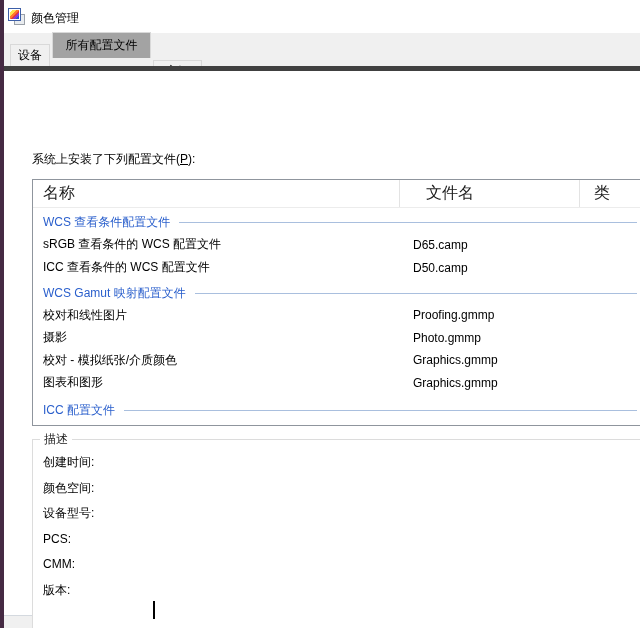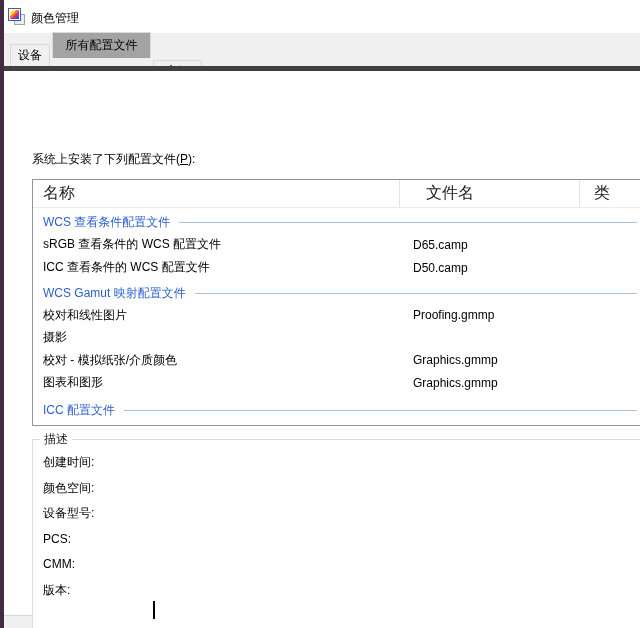--- a/index.html
+++ b/index.html
@@ -130,20 +130,21 @@
           <span class="gname">WCS Gamut 映射配置文件</span>
             <span class="rule"></span>
         </div>
         <div class="lrow item">
           <span class="cell-name">校对和线性图片</span>
           <span class="cell-file">Proofing.gmmp</span>
           <span class="cell-class"></span>
         </div>
         <div class="lrow item">
           <span class="cell-name">摄影</span>
+          <span class="cell-file">Photo.gmmp</span>
           <span class="cell-class"></span>
         </div>
         <div class="lrow item">
           <span class="cell-name">校对 - 模拟纸张/介质颜色</span>
           <span class="cell-file">Graphics.gmmp</span>
           <span class="cell-class"></span>
         </div>
         <div class="lrow item">
           <span class="cell-name">图表和图形</span>
           <span class="cell-file">Graphics.gmmp</span>

